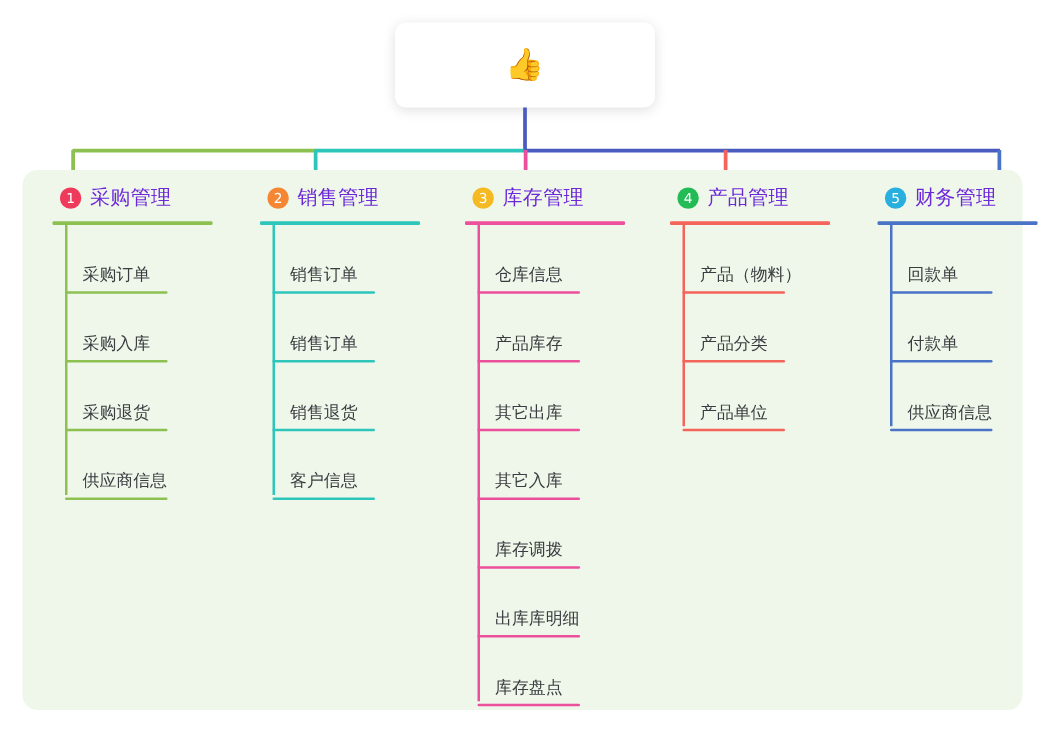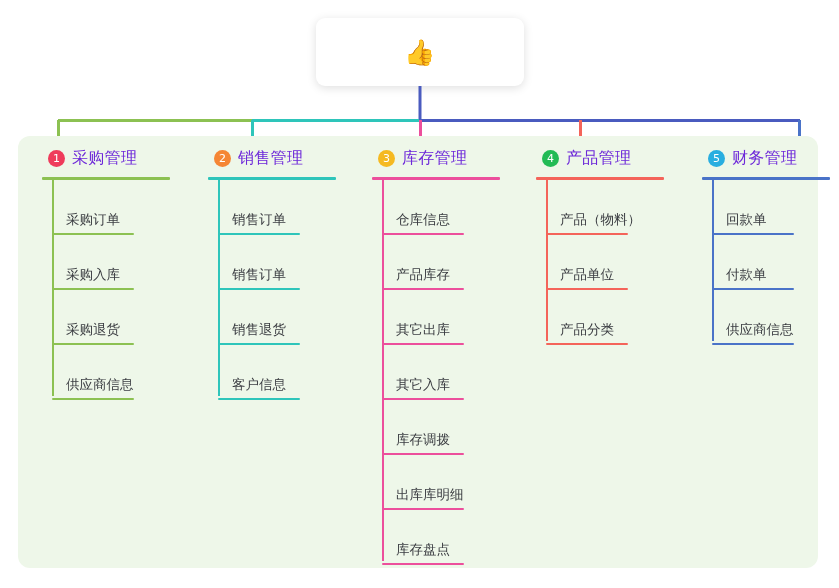--- a/index.html
+++ b/index.html
@@ -265,27 +265,27 @@
           <span class="col-title">产品管理</span>
         </div>
         <div class="col-underline" style="background: rgb(244, 100, 90);"></div>
         <div class="leaves">
           <div class="spine" style="background: rgb(244, 100, 90); height: 161px;"></div>
           <div class="leaf">
             <span class="leaf-label">产品（物料）</span>
             <div class="leaf-rule" style="background: rgb(244, 100, 90);"></div>
           </div>
           <div class="leaf">
+            <span class="leaf-label">产品分类</span>
+            <div class="leaf-rule" style="background: rgb(244, 100, 90);"></div>
+          </div>
+          <div class="leaf">
             <span class="leaf-label">产品单位</span>
             <div class="leaf-rule" style="background: rgb(244, 100, 90);"></div>
           </div>
-          <div class="leaf">
-            <span class="leaf-label">产品分类</span>
-            <div class="leaf-rule" style="background: rgb(244, 100, 90);"></div>
-          </div>
         </div>
       </div>
       <div class="column" style="left: 690px;">
         <div class="col-head">
           <span class="badge" style="background: rgb(41, 174, 224);">5</span>
           <span class="col-title">财务管理</span>
         </div>
         <div class="col-underline" style="background: rgb(74, 115, 200);"></div>
         <div class="leaves">
           <div class="spine" style="background: rgb(74, 115, 200); height: 161px;"></div>

